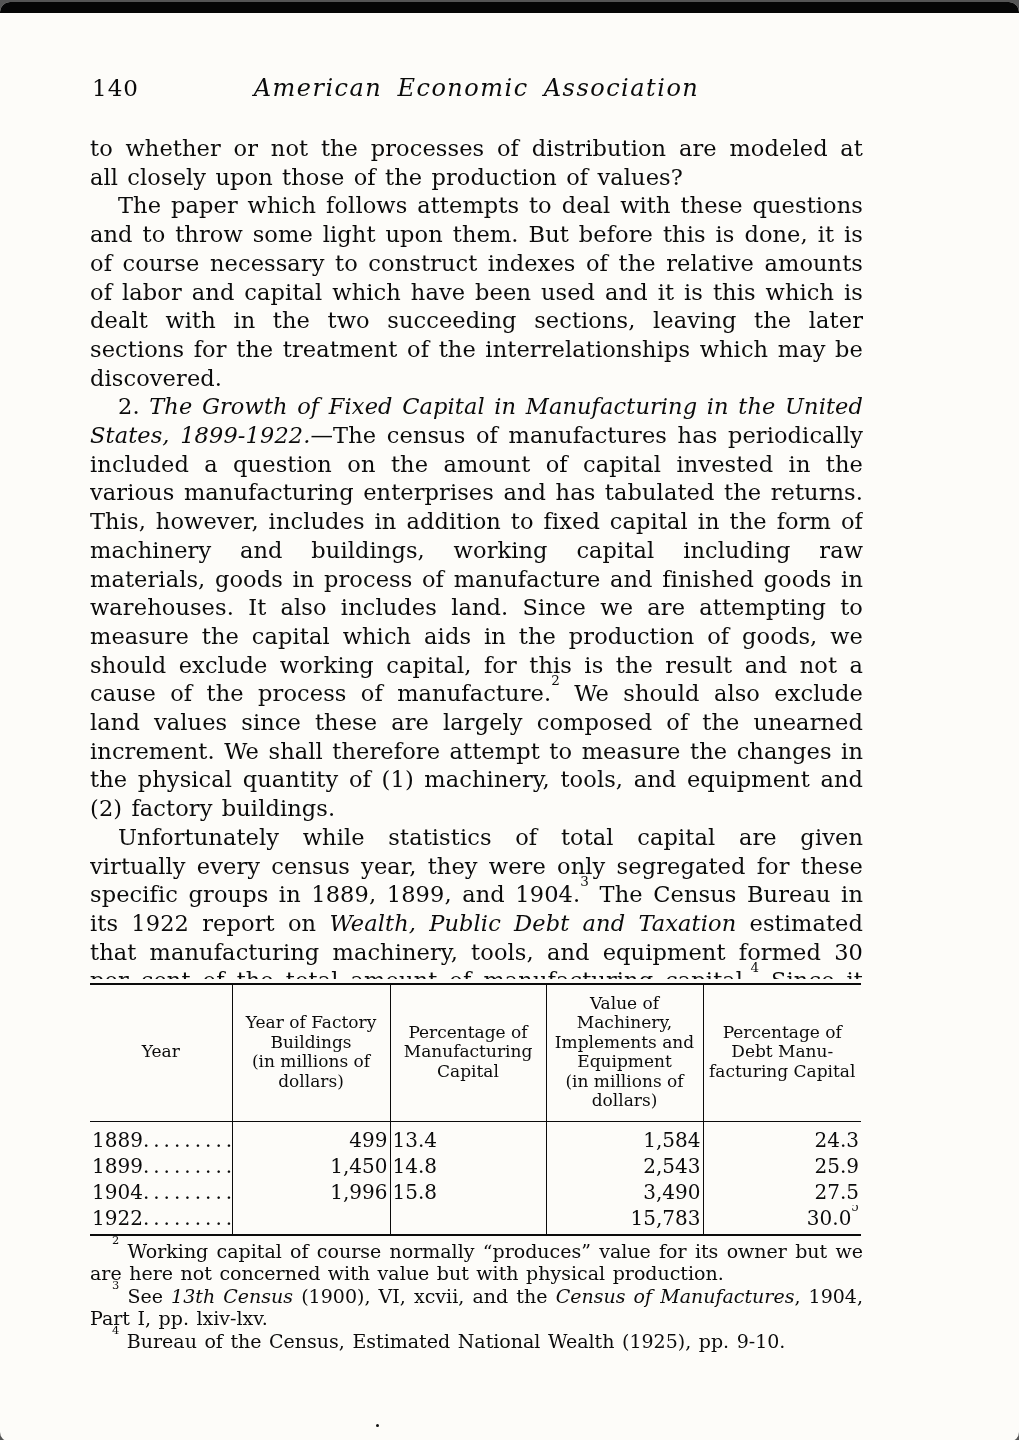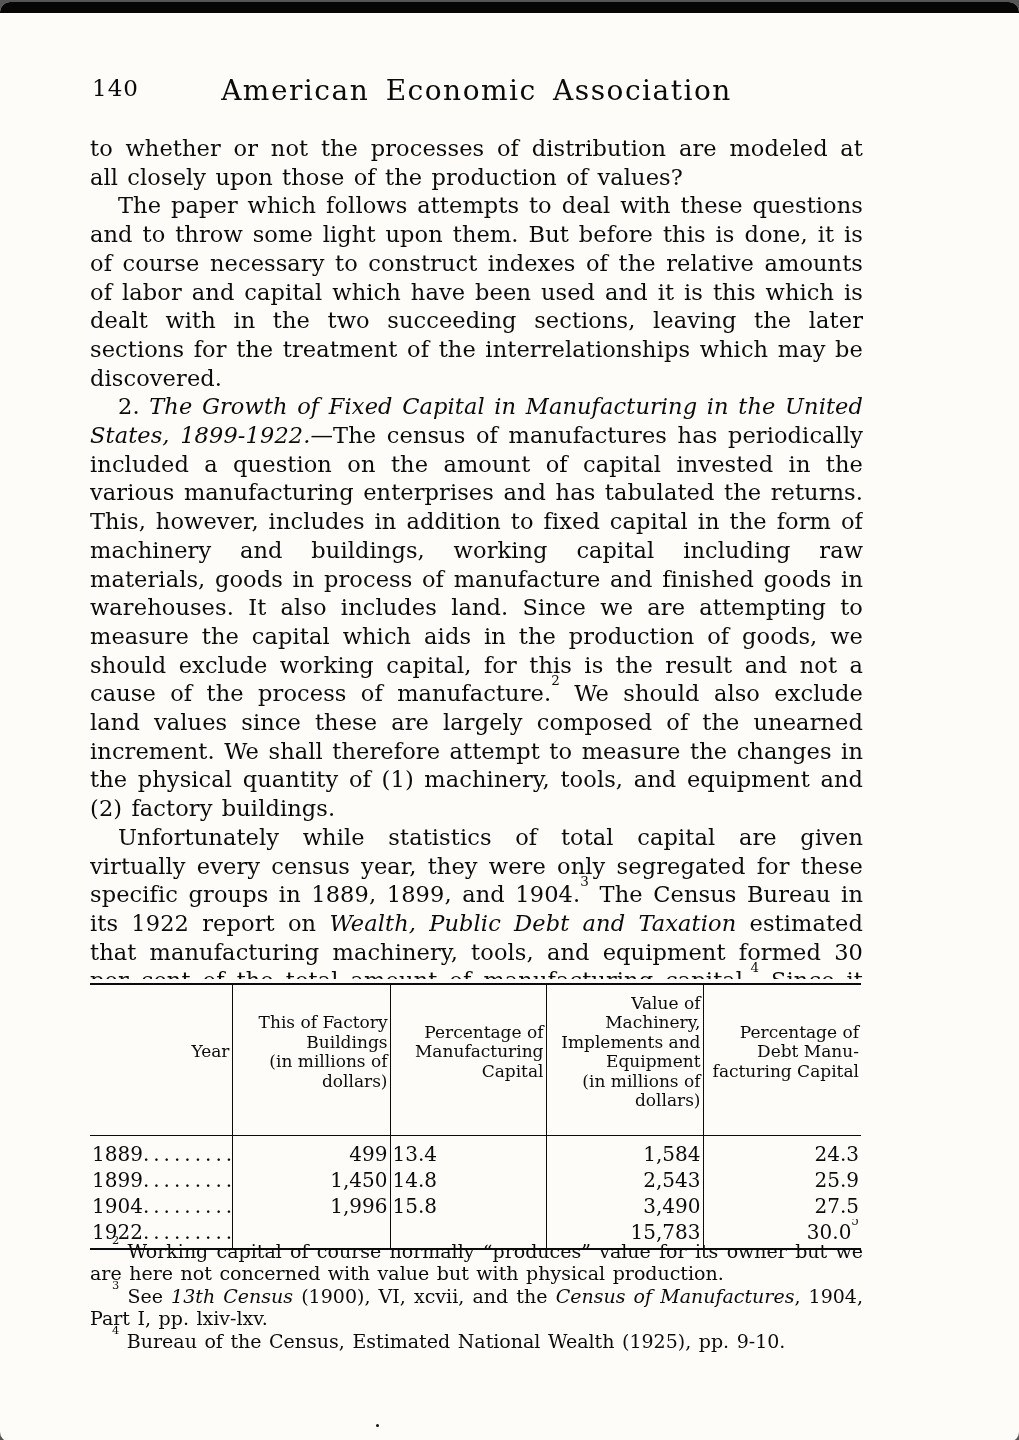--- a/index.html
+++ b/index.html
@@ -21,21 +21,21 @@
   }
   .runhead {
     position: absolute; left: 90px; top: 72px;
     width: 773px; text-align: center;
   }
   .pagenum {
     position: absolute; left: 2px; top: 1px;
     font-size: 23px; letter-spacing: 1px;
   }
   .runtitle {
-    font-size: 28px;
+    font-style: italic; font-size: 24px;
     letter-spacing: 1.5px; word-spacing: 6px;
   }
   .bodytext {
     position: absolute; left: 90px; top: 132px;
     width: 773px; max-height: 845px; overflow: hidden;
   }
   .para {
     margin: 0; font-size: 22.5px; line-height: 28.7px;
     text-align: justify; word-spacing: 2px; letter-spacing: 0.1px;
   }
@@ -48,22 +48,22 @@
   
   table.datatable {
     position: absolute; left: 90px; top: 981px;
     width: 771px; border-collapse: collapse;
     border-top: 2px solid #0b0b0b;
     border-bottom: 2px solid #0b0b0b;
     table-layout: fixed;
   }
   table.datatable th {
     font-weight: normal; font-size: 17px; line-height: 19.5px;
-    text-align: right; vertical-align: middle;
-    padding: 8px 2px 24px 2px; height: 118px;
+    text-align: center; vertical-align: middle;
+    padding: 8px 2px 10px 2px; height: 118px;
     border-bottom: 1.5px solid #0b0b0b;
   }
   table.datatable th:not(:last-child),
   table.datatable td:not(:last-child) { border-right: 1.5px solid #0b0b0b; }
   table.datatable td {
     font-size: 20px; line-height: 26px; height: 26px;
     padding: 0 2px; white-space: nowrap; overflow: hidden;
   }
   tr.firstrow td { padding-top: 5px; }
   tr.lastrow td { padding-bottom: 3px; }
@@ -113,21 +113,21 @@
       <col style="width:156px">
       <col style="width:157px">
       <col style="width:158px">
     </colgroup>
     <thead>
         <tr id="table-head-row">
           <th>
             <div>Year</div>
           </th>
           <th>
-            <div>This of Factory</div>
+            <div>Year of Factory</div>
             <div>Buildings</div>
             <div>(in millions of</div>
             <div>dollars)</div>
           </th>
           <th>
             <div>Percentage of</div>
             <div>Manufacturing</div>
             <div>Capital</div>
           </th>
           <th>

